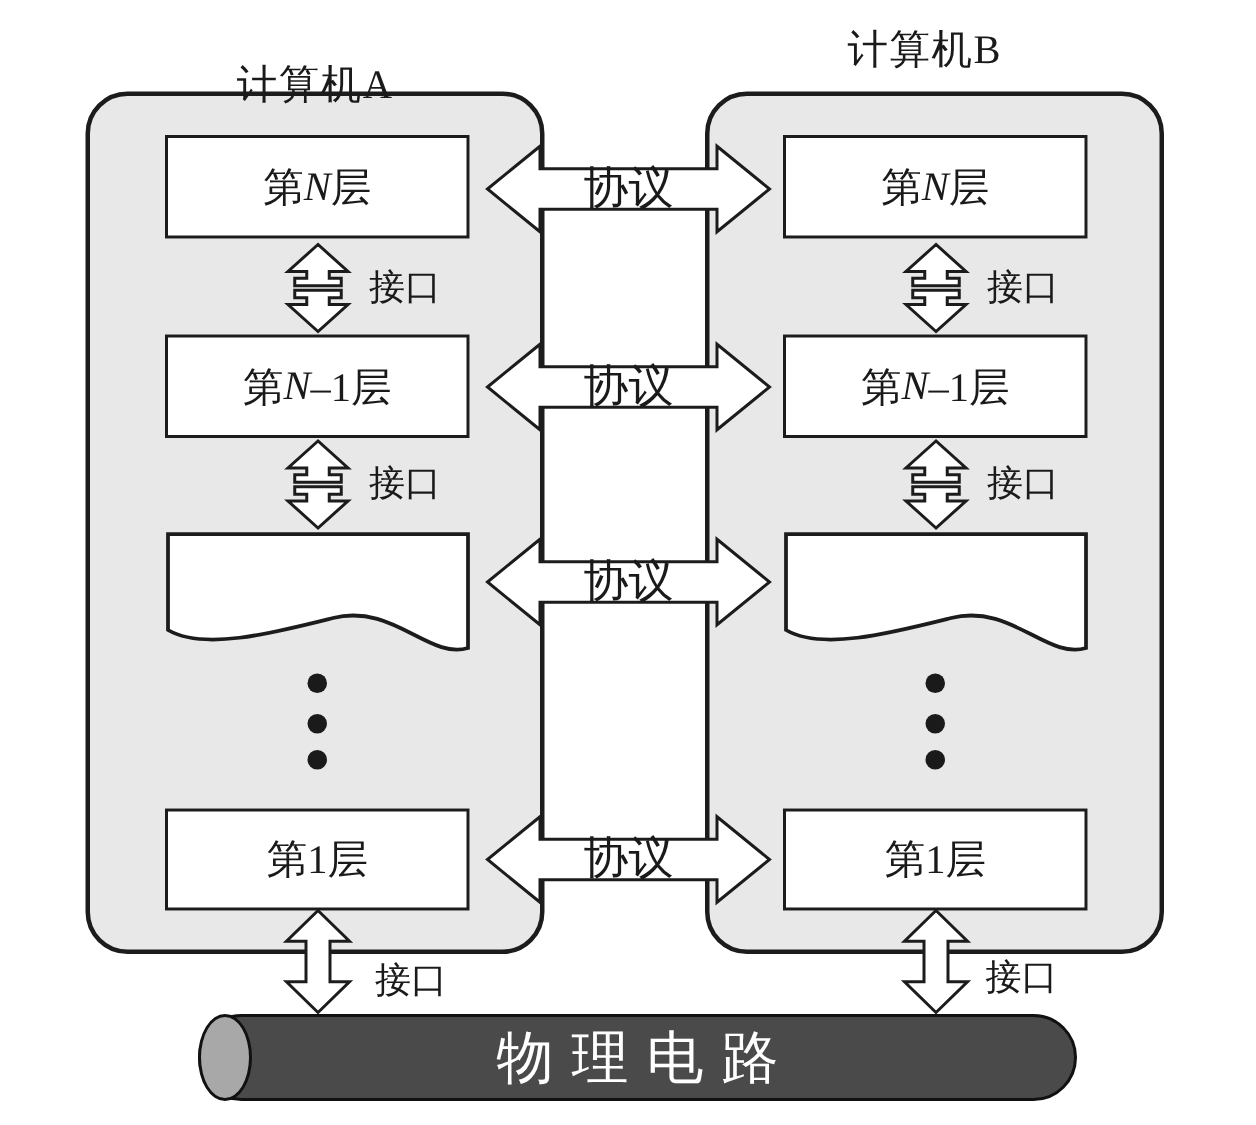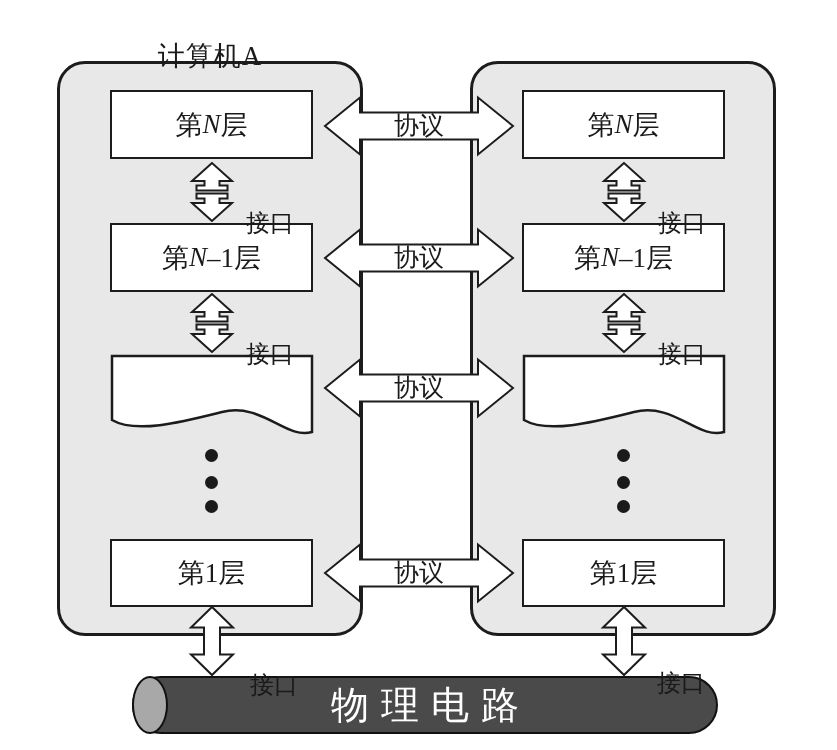--- a/index.html
+++ b/index.html
@@ -50,27 +50,26 @@
     stroke:var(--outline,#1c1c1c);
     stroke-width:2.5;
     stroke-linejoin:miter;
   }
   .side-label{
     position:absolute;
     font-size:24px;
     line-height:28px;
     z-index:5;
     white-space:nowrap;
-    margin-top:31px;
   }
   .proto-label{
     position:absolute;
     width:120px;
     text-align:center;
-    font-size:25px;
+    font-size:30px;
     line-height:28px;
     z-index:5;
     white-space:nowrap;
   }
   .dot{
     position:absolute;
     width:13px;height:13px;
     border-radius:50%;
     background:var(--text,#1a1a1a);
     z-index:2;
@@ -103,20 +102,21 @@
     text-indent:12px;
     z-index:5;
   }
 </style>
 </head>
 <body>
 
 <div class="page">
 
   <div class="computer-title" style="left:57px;top:5px;width:306px;margin-top:36px;">计算机A</div>
+  <div class="computer-title" style="left:470px;top:18px;width:293px;">计算机B</div>
 
   <div class="computer-frame" style="left:57px;top:61px;width:306px;height:575px;"></div>
   <div class="computer-frame" style="left:470px;top:61px;width:306px;height:575px;"></div>
 
   <div class="layer-box" style="left:110px;top:90px;width:203px;height:69px;">
     <span>第</span>
       <span class="var">N</span>
       <span>层</span>
   </div>
   <div class="layer-box" style="left:110px;top:223px;width:203px;height:69px;">

